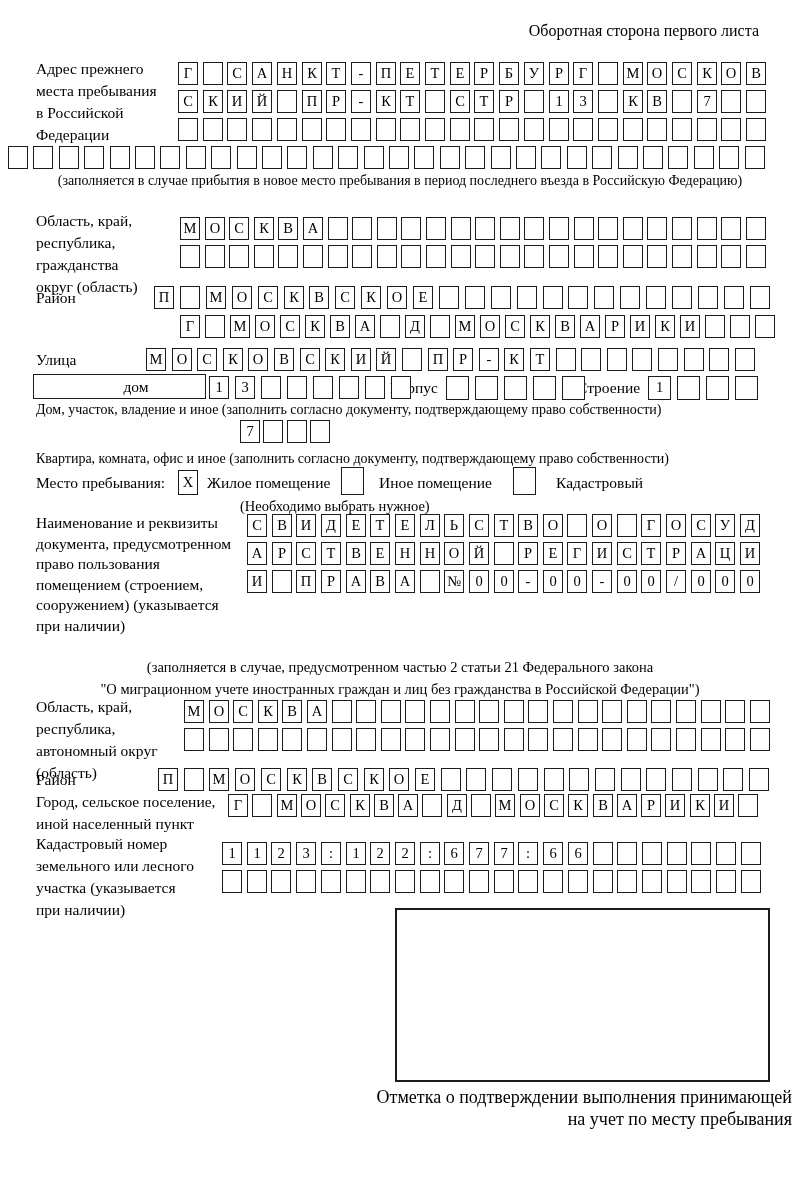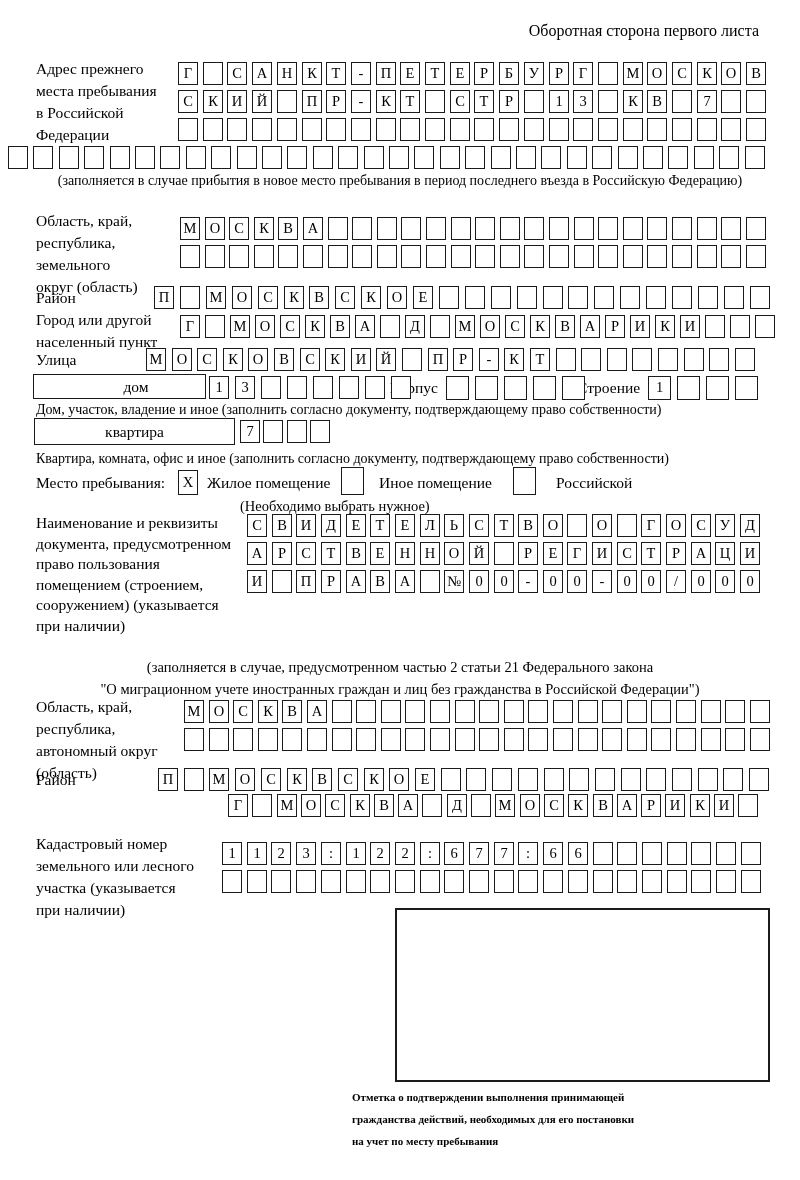--- a/index.html
+++ b/index.html
@@ -9,21 +9,21 @@
   .lbl.nowrap { white-space:nowrap; }
   .caption { position:absolute; font-size:14px; line-height:18px; white-space:nowrap; }
   .center { left:0; width:800px; text-align:center; }
   .title { position:absolute; font-size:16.5px; font-weight:bold; }
   .box-row { position:absolute; }
   .cbox { position:absolute; top:0; box-sizing:border-box; border:1.8px solid #1b1b1b;
           background:#fff; text-align:center; font-size:14.5px; overflow:hidden; }
   .bigbox { position:absolute; box-sizing:border-box; border:1.8px solid #1b1b1b;
             text-align:center; font-size:15.5px; background:#fff; }
   .stampbox { position:absolute; box-sizing:border-box; border:2px solid #1b1b1b; background:#fff; }
-  .stampnote { position:absolute; font-size:11px; line-height:22px; text-align:left;font-weight:bold; }
+  .stampnote { position:absolute; font-size:18px; line-height:22px; text-align:right; }
 </style>
 </head>
 <body>
 
 <div class="page">
 
   <div class="lbl nowrap" style="top:20px; right:41px; font-size:16px;text-align:center;">Оборотная сторона первого листа</div>
 
   <div class="lbl" style="left:36px; top:58px;">
     <div>Адрес прежнего</div>
@@ -31,47 +31,42 @@
     <div>в Российской</div>
     <div>Федерации</div>
   </div>
 
   <div class="caption center" style="top:172px;">(заполняется в случае прибытия в новое место пребывания в период последнего въезда в Российскую Федерацию)</div>
 
 
   <div class="lbl" style="left:36px; top:210px;">
     <div>Область, край,</div>
     <div>республика,</div>
-    <div>земельного</div>
+    <div>гражданства</div>
     <div>округ (область)</div>
   </div>
 
   <div class="lbl nowrap" style="left:36px; top:287px;">Район</div>
 
-  <div class="lbl" style="left:36px; top:309px;">
-    <div>Город или другой</div>
-    <div>населенный пункт</div>
-  </div>
 
   <div class="lbl nowrap" style="left:36px; top:349px;">Улица</div>
 
   <div class="bigbox" style="left:33px; top:374px; width:173px; height:25px; line-height:23px;padding-left:33px;">дом</div>
   <div class="lbl nowrap" style="left:390px; top:377px;">Корпус</div>
   <div class="lbl nowrap" style="left:577px; top:377px;">Строение</div>
 
   <div class="caption" style="left:36px; top:401px;">Дом, участок, владение и иное (заполнить согласно документу, подтверждающему право собственности)</div>
 
-  <div class="bigbox" style="left:34px; top:418px; width:201px; height:27px; line-height:25px;">квартира</div>
 
   <div class="caption" style="left:36px; top:450px;">Квартира, комната, офис и иное (заполнить согласно документу, подтверждающему право собственности)</div>
 
   <div class="lbl nowrap" style="left:36px; top:472px;">Место пребывания:</div>
   <div class="lbl nowrap" style="left:207px; top:472px;">Жилое помещение</div>
   <div class="lbl nowrap" style="left:379px; top:472px;">Иное помещение</div>
-  <div class="lbl nowrap" style="left:556px; top:472px;">Российской</div>
+  <div class="lbl nowrap" style="left:556px; top:472px;">Кадастровый</div>
   <div class="caption" style="left:240px; top:497px; font-size:14.5px;">(Необходимо выбрать нужное)</div>
 
   <div class="lbl" style="left:36px; top:513px; line-height:20.5px;">
     <div>Наименование и реквизиты</div>
     <div>документа, предусмотренном</div>
     <div>право пользования</div>
     <div>помещением (строением,</div>
     <div>сооружением) (указывается</div>
     <div>при наличии)</div>
   </div>
@@ -81,33 +76,36 @@
 
   <div class="lbl" style="left:36px; top:696px;">
     <div>Область, край,</div>
     <div>республика,</div>
     <div>автономный округ</div>
     <div>(область)</div>
   </div>
 
   <div class="lbl nowrap" style="left:36px; top:769px;">Район</div>
 
+  <div class="lbl" style="left:36px; top:791px;">
+    <div>Город, сельское поселение,</div>
+    <div>иной населенный пункт</div>
+  </div>
 
   <div class="lbl" style="left:36px; top:833px;">
     <div>Кадастровый номер</div>
     <div>земельного или лесного</div>
     <div>участка (указывается</div>
     <div>при наличии)</div>
   </div>
 
   <div class="stampbox" style="left:395px; top:908px; width:375px; height:174px;"></div>
 
   <div class="stampnote" style="left:352px; top:1086px; width:440px;">
     <div>Отметка о подтверждении выполнения принимающей</div>
-    <div>гражданства действий, необходимых для его постановки</div>
     <div>на учет по месту пребывания</div>
   </div>
 
   <div>
       <div class="box-row" style="left: 178px; top: 62px; height: 23px;">
         <div class="cbox" style="left: 0px; width: 20px; height: 23px; line-height: 20px;">Г</div>
         <div class="cbox" style="left: 25px; width: 20px; height: 23px; line-height: 20px;"></div>
         <div class="cbox" style="left: 49px; width: 20px; height: 23px; line-height: 20px;">С</div>
         <div class="cbox" style="left: 74px; width: 20px; height: 23px; line-height: 20px;">А</div>
         <div class="cbox" style="left: 99px; width: 20px; height: 23px; line-height: 20px;">Н</div>

